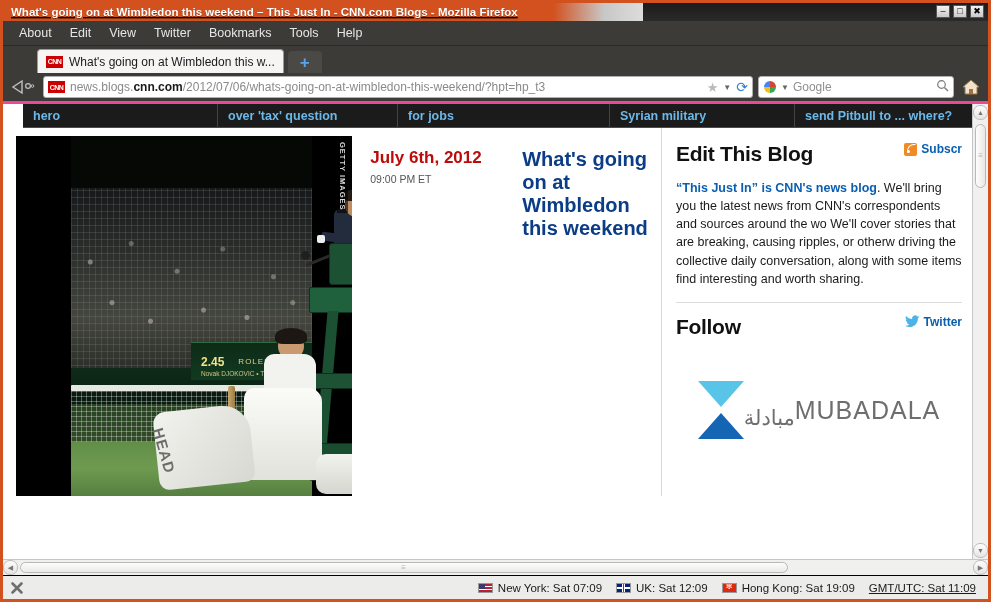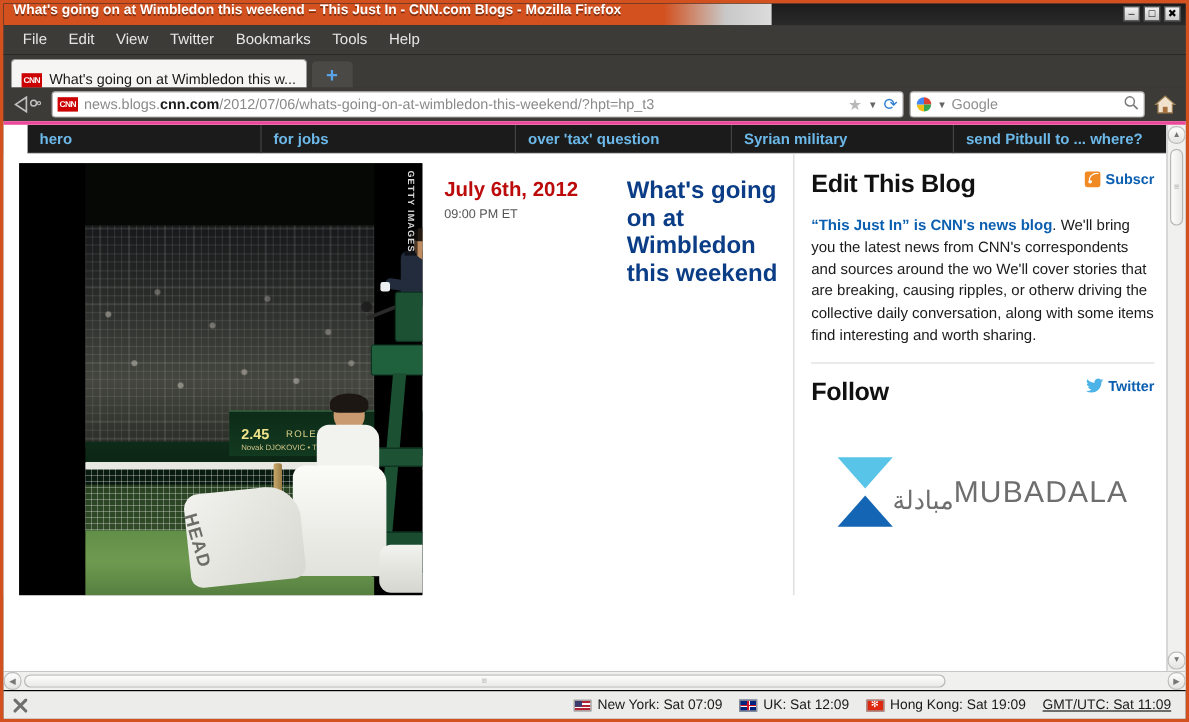--- a/index.html
+++ b/index.html
@@ -14,22 +14,23 @@
     border:3px solid #d2511f;
     background:#3b3b3b;
     position:relative;
     display:flex; flex-direction:column;
   }
   
   .titlebar {
     height:18px; min-height:18px;
     background:linear-gradient(to bottom,#1c1c1c,#2a2a2a);
     position:relative;
-    display:flex; align-items:flex-start;
+    display:flex; align-items:center;
     overflow:hidden;
+    text-decoration:underline;
   }
   .titlebar-fade {
     position:absolute; left:0; top:0; height:18px; width:640px;
     background:linear-gradient(to right,#d2511f 0%,#d2511f 86%,#c8c8c8 94%,#dcdcdc 100%);
   }
   .title-text {
     position:relative; z-index:2;
     color:#ffffff; font-weight:bold; font-size:11.5px;
     padding-left:8px; white-space:nowrap;
     text-shadow:0 1px 0 rgba(0,0,0,.4);
@@ -61,24 +62,24 @@
   .tabbar {
     height:27px; min-height:27px;
     background:#3c3b37;
     display:flex; align-items:flex-end;
     padding-left:6px;
   }
   .tab {
     height:24px;
     background:#f6f5f4;
     border-radius:4px 4px 0 0;
-    display:flex; align-items:flex-end;
+    display:flex; align-items:center;
     padding:0 8px; gap:6px;
     max-width:250px;
-    border:1px solid #9a9a9a; border-bottom:none;
+    border:1px solid #9a9a9a; border-bottom:none;margin-left:28px;
   }
   .tab-label {
     font-size:12px; color:#1a1a1a; white-space:nowrap;
     overflow:hidden; text-overflow:ellipsis;
   }
   .cnn-logo {
     width:17px; height:12px; background:#cc0000;
     color:#fff; font-size:7px; font-weight:bold;
     display:flex; align-items:center; justify-content:center;
     letter-spacing:-0.5px; flex:none;
@@ -516,21 +517,21 @@
     <div class="titlebar-fade"></div>
     <div class="title-text">What's going on at Wimbledon this weekend – This Just In - CNN.com Blogs - Mozilla Firefox</div>
     <div class="win-controls">
       <div class="win-btn">–</div>
       <div class="win-btn">□</div>
       <div class="win-btn">✖</div>
     </div>
   </div>
 
   <div class="menubar">
-    <div class="menu-item">File</div>
+    <div class="menu-item">About</div>
     <div class="menu-item">Edit</div>
     <div class="menu-item">View</div>
     <div class="menu-item">Twitter</div>
     <div class="menu-item">Bookmarks</div>
     <div class="menu-item">Tools</div>
     <div class="menu-item">Help</div>
   </div>
 
   <div class="tabbar">
     <div class="tab">
@@ -580,22 +581,22 @@
       </svg>
     </div>
   </div>
 
   <div class="viewport">
     <div class="page-row">
       <div class="page-scrollarea">
 
         <div class="cnn-nav">
           <div class="cnn-nav-cell" style="width:195px">hero</div>
+          <div class="cnn-nav-cell" style="width:180px">over 'tax' question</div>
           <div class="cnn-nav-cell" style="width:212px">for jobs</div>
-          <div class="cnn-nav-cell" style="width:180px">over 'tax' question</div>
           <div class="cnn-nav-cell" style="width:185px">Syrian military</div>
           <div class="cnn-nav-cell">send Pitbull to ... where?</div>
         </div>
 
         <div class="cnn-body">
           <div class="left-gutter"></div>
 
           <div class="article-col">
 
             <div class="photo">

